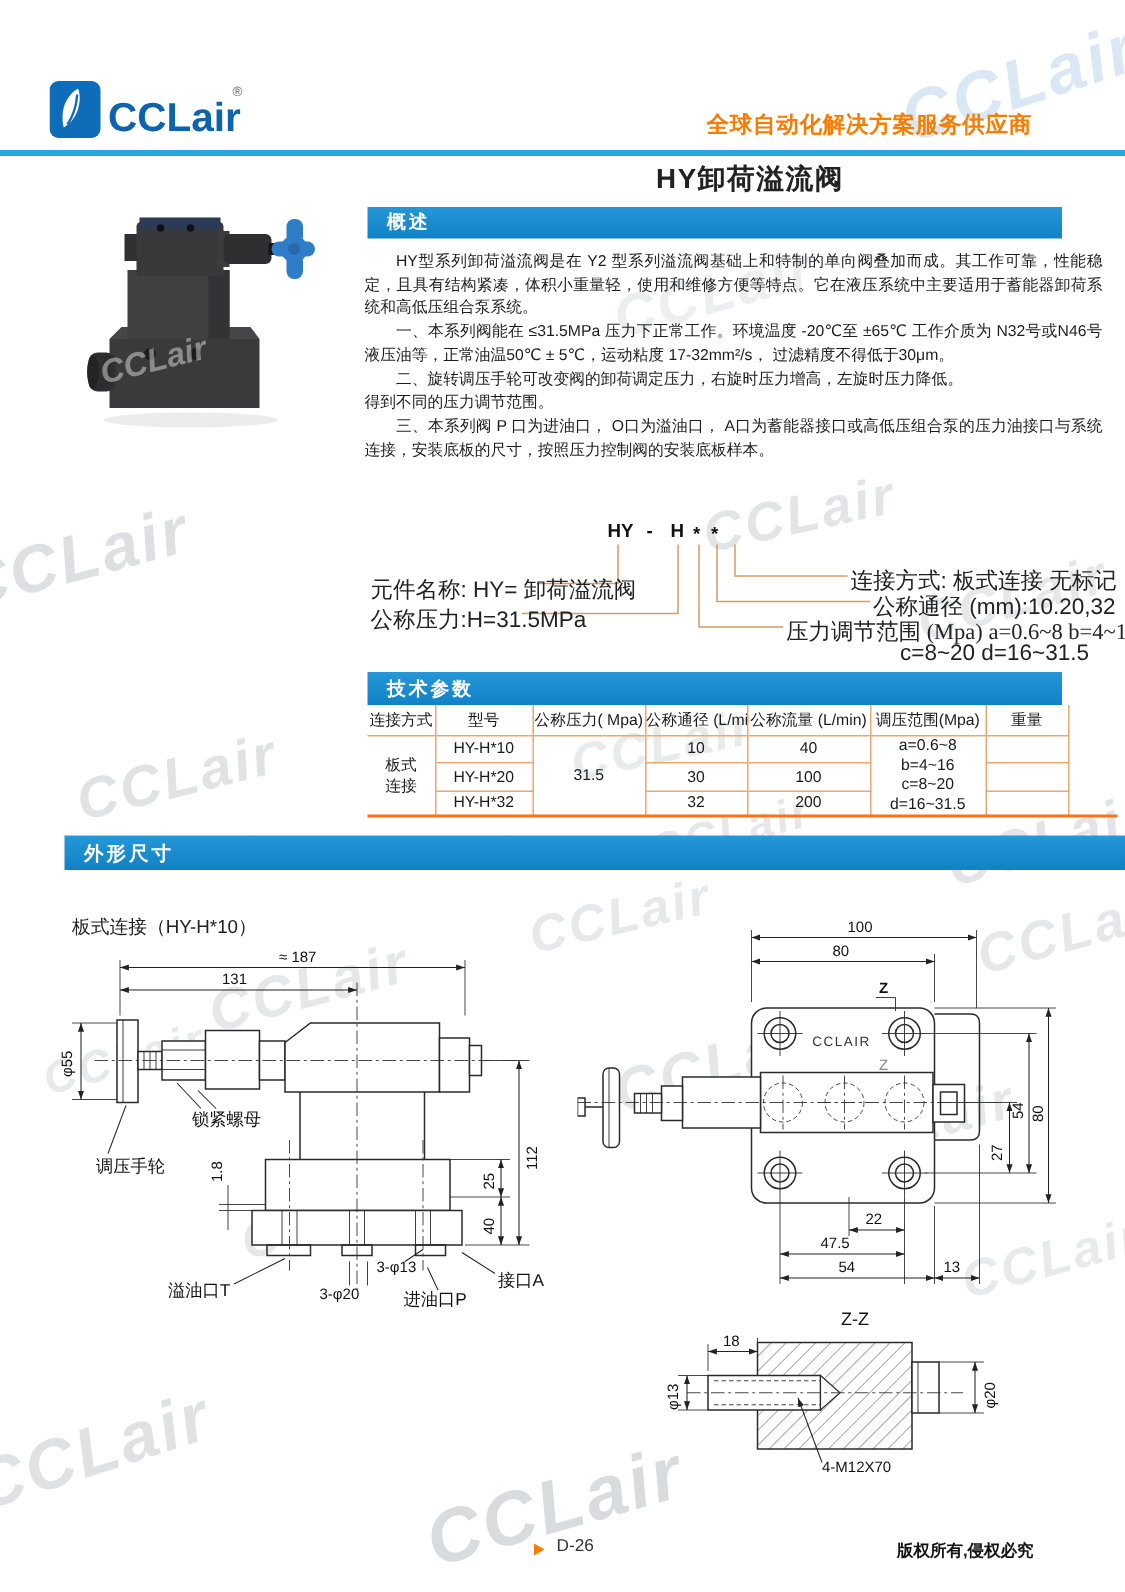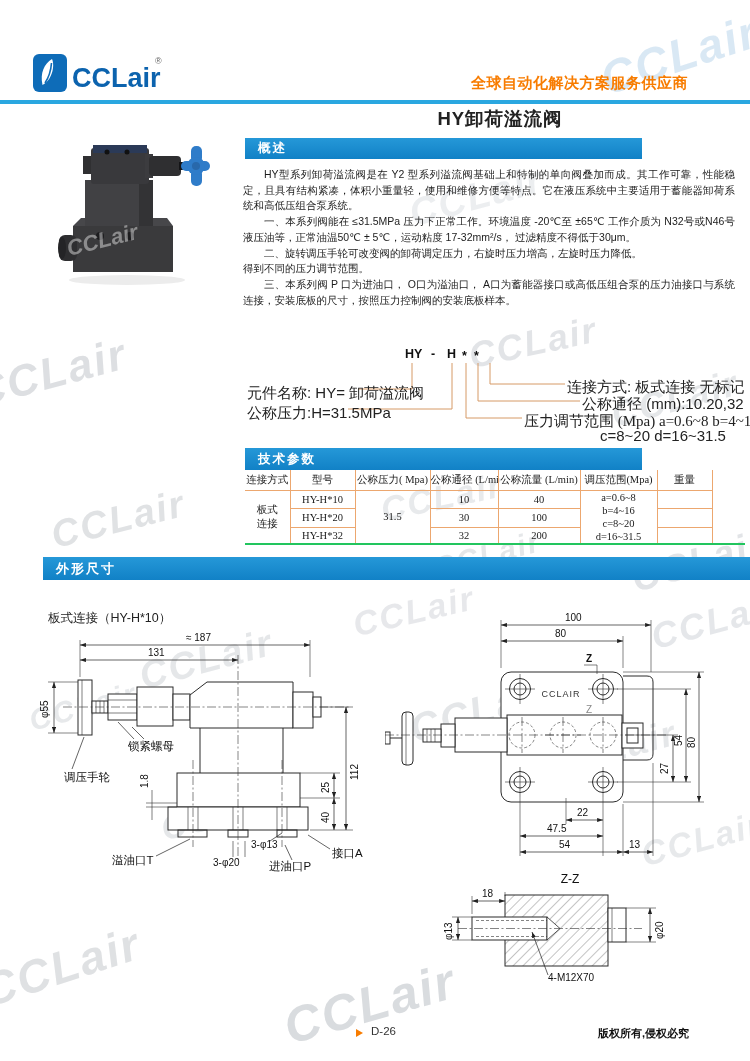--- a/index.html
+++ b/index.html
@@ -6,36 +6,36 @@
   .page{position:relative;width:750px;height:1061px;background:#fff;overflow:hidden;
         font-family:"Liberation Sans","DejaVu Sans",sans-serif;color:#1a1a1a;}
   .abs{position:absolute;}
   
   .tagline{position:absolute;left:440px;top:74px;width:248px;text-align:right;
            font-size:15px;font-weight:bold;color:#f87c00;letter-spacing:.5px;}
   .blue-rule{position:absolute;left:0;top:100px;width:750px;height:4px;background:#2aa7e0;}
   .page-title{position:absolute;left:250px;top:106px;width:500px;text-align:center;
               font-size:18.5px;font-weight:bold;color:#222;letter-spacing:1px;}
   
-  .bar{position:absolute;left:245px;width:397px;height:21px;box-sizing:border-box;
+  .bar{position:absolute;left:245px;width:463px;height:21px;box-sizing:border-box;
        background:linear-gradient(180deg,#2598d8,#1181c6);color:#fff;font-weight:bold;
        font-size:12.5px;line-height:21px;padding-left:13px;letter-spacing:2px;}
   .bar-wide{left:43px;width:744px;height:23px;line-height:23px;font-size:13px;}
   
   .ovtext{position:absolute;left:243px;top:167px;width:492px;font-size:10.5px;
           line-height:15.7px;text-align:justify;color:#1c1c1c;}
   .ovtext p{margin:0;text-indent:2em;}
   .ovtext p.noindent{text-indent:0;}
   
   .codechar{position:absolute;font-size:12.5px;font-weight:bold;color:#111;}
   .olabel{position:absolute;font-size:15px;color:#222;white-space:nowrap;}
   
   .spec-table{position:absolute;left:245px;top:470px;}
   table.spec{border-collapse:collapse;table-layout:fixed;width:500px;
-             border-bottom:2px solid #22c55e;font-family:Liberation Serif, serif;}
+             border-bottom:2px solid #f97316;}
   table.spec td{font-size:10.5px;text-align:center;padding:0;vertical-align:middle;
                 color:#1a1a1a;overflow:hidden;white-space:nowrap;}
   td.vr{border-right:1px solid #eca76f;}
   td.hb{border-bottom:1px solid #eca76f;}
   td.ranges{text-align:left;padding-left:10px;font-size:10px;line-height:13px;white-space:normal;}
   td.whead{text-align:left;padding-left:4px;}
   
   svg text{font-family:"Liberation Sans","DejaVu Sans",sans-serif;}
   .ol{fill:#fff;stroke:#2a2a2a;stroke-width:1;}
   .oln{fill:none;stroke:#2a2a2a;stroke-width:1;}

